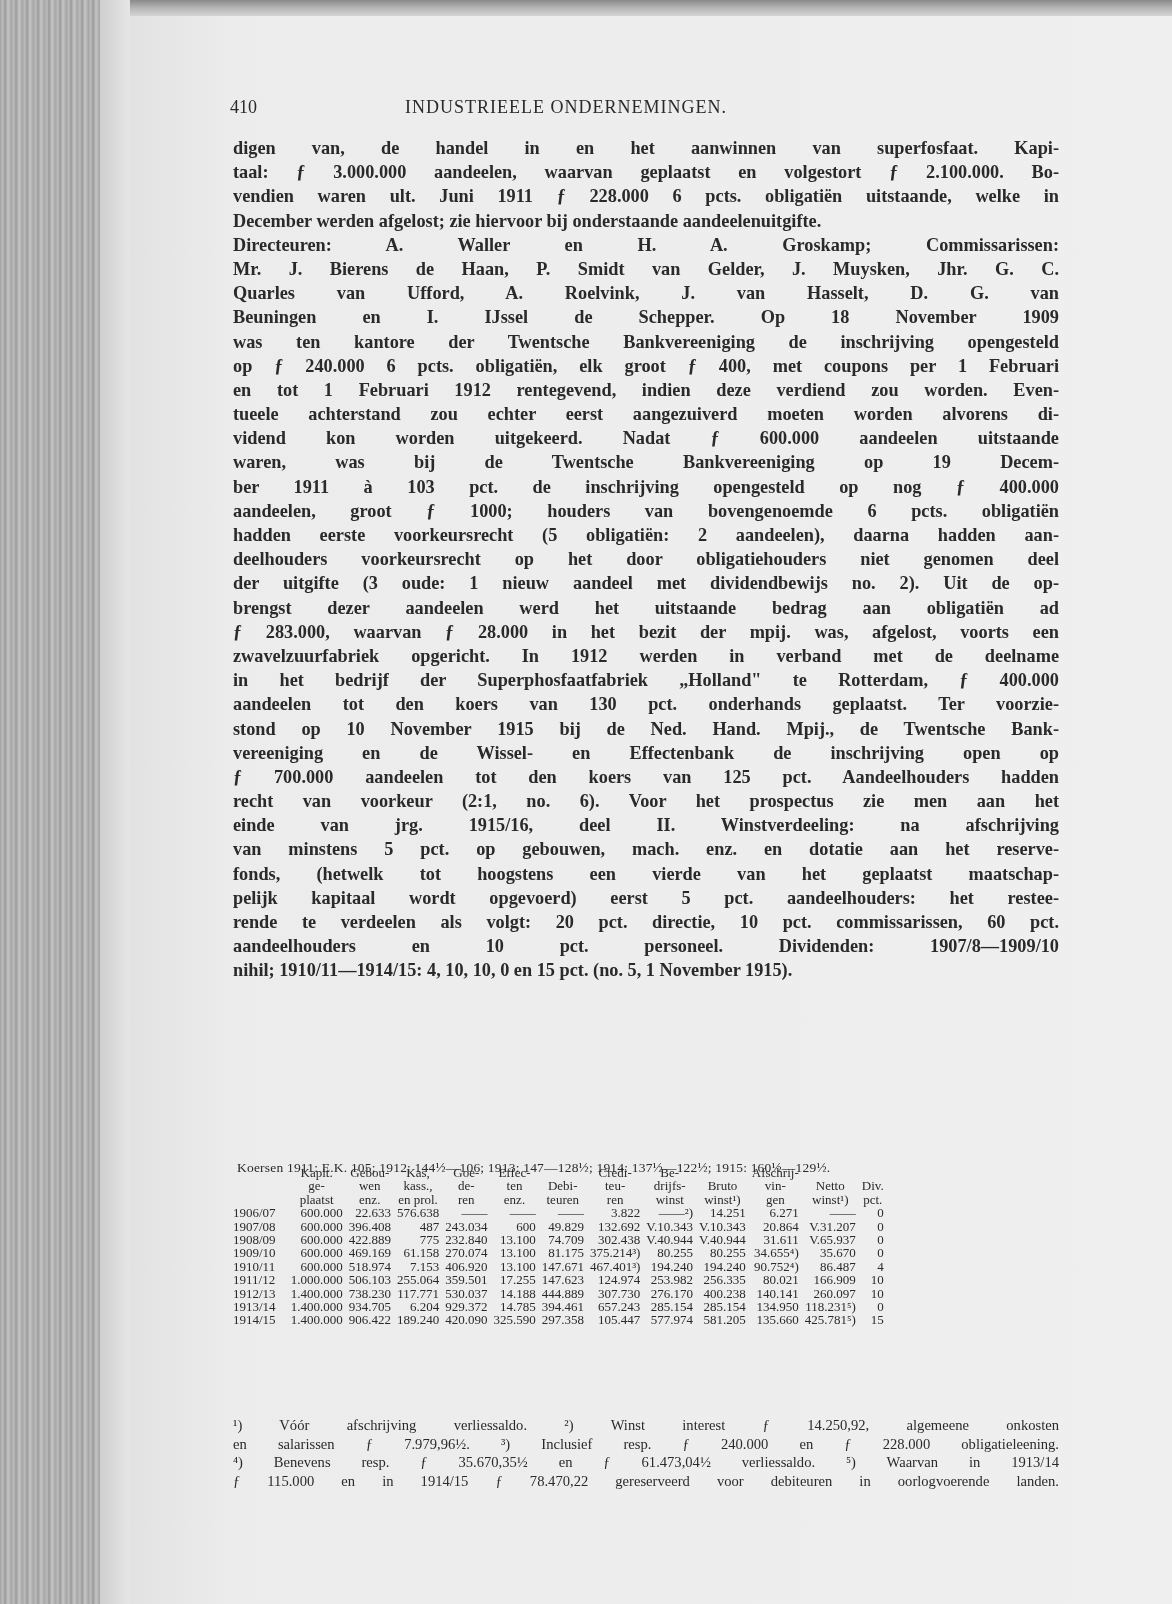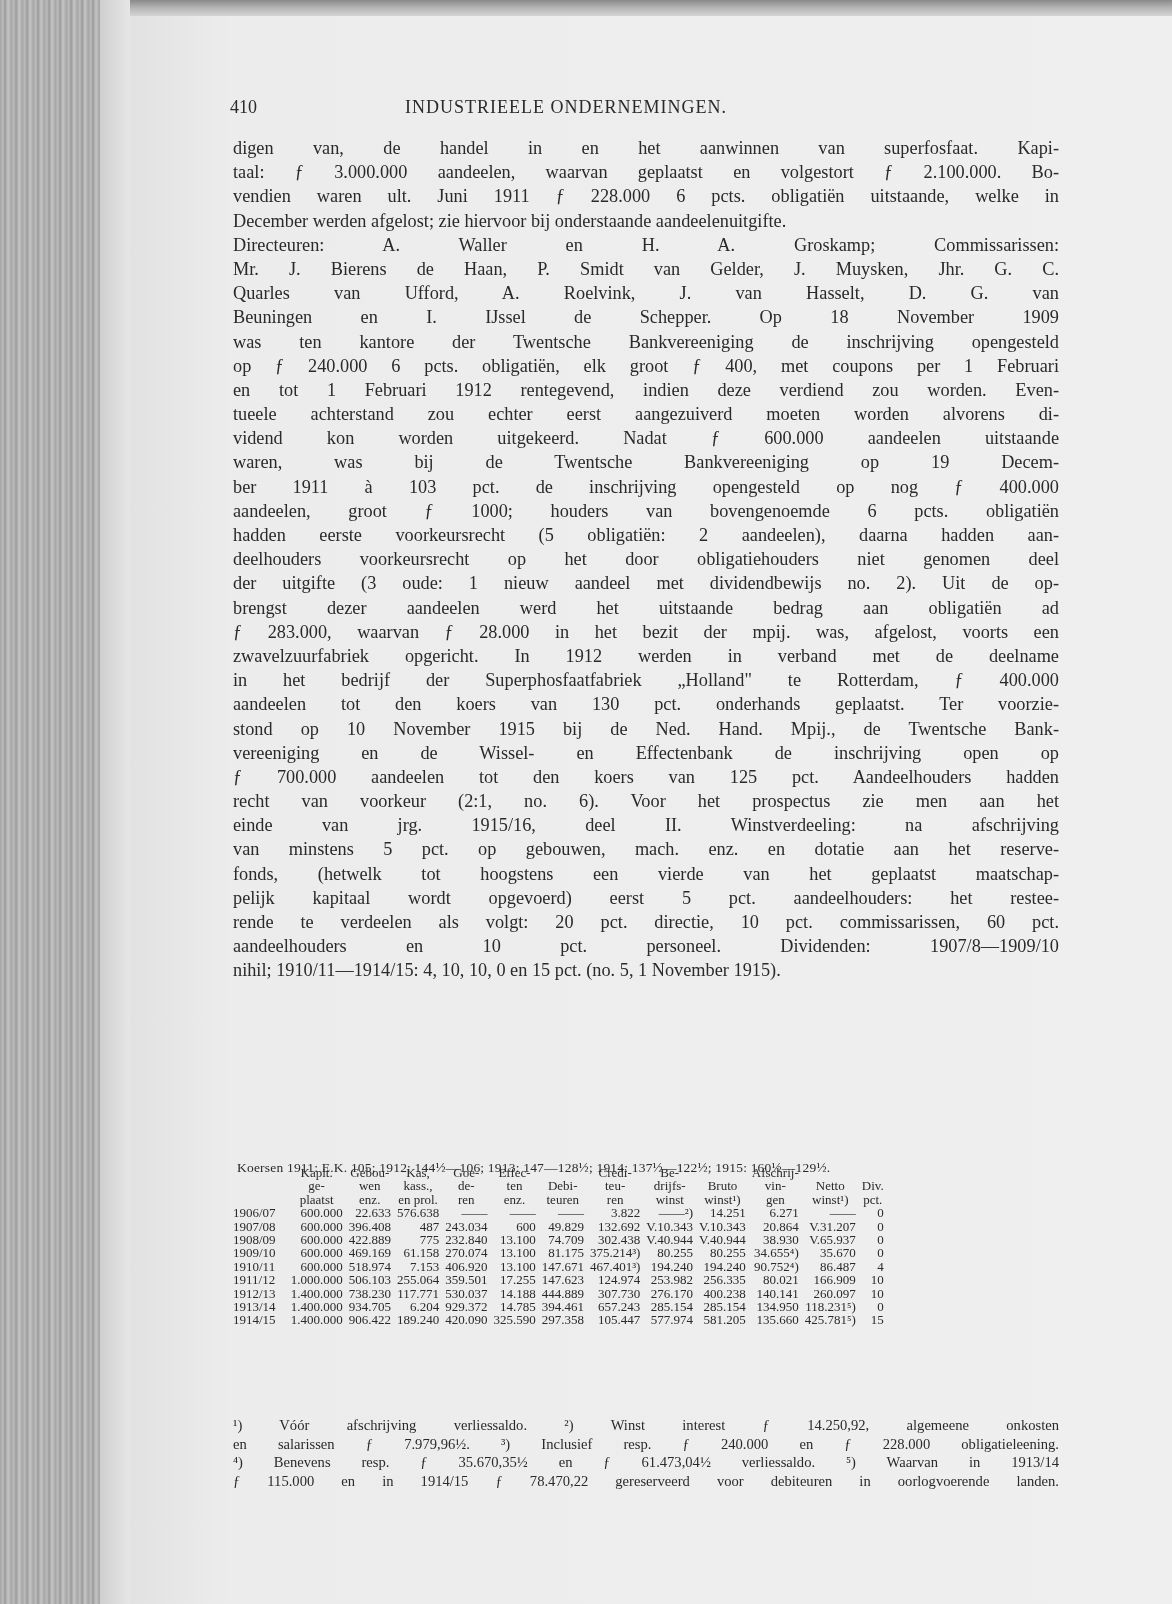--- a/index.html
+++ b/index.html
@@ -31,21 +31,21 @@
     text-align: center;
   }
   .page-number { position: absolute; left: 0; top: 0; }
   .running-title {
     position: absolute; left: 175px; top: 0; letter-spacing: 1px;
   }
   .body-text {
     position: absolute; left: 233px; top: 136px; width: 826px;
     font-size: 18.3px; line-height: 24.2px; text-align: justify;
   }
-  .body-text .line { display: block; text-align: justify; text-align-last: justify; white-space: nowrap; height: 24.2px; }
+  .body-text .line { display: block; text-align: justify; text-align-last: justify; white-space: nowrap; height: 24.2px; font-weight: bold; }
   .body-text .line.last { text-align-last: left; }
   .koersen {
     position: absolute; left: 237px; top: 1160px; width: 826px;
     font-size: 13.5px; white-space: nowrap; letter-spacing: 0.2px;
   }
   table.fin {
     position: absolute; left: 230px; top: 1166px;
     border-collapse: collapse; font-size: 13px; line-height: 13.4px;
   }
   table.fin th { font-weight: normal; text-align: center; padding: 0 3px; vertical-align: bottom; white-space: nowrap; }
@@ -192,21 +192,21 @@
         <td class="yr">1908/09</td>
         <td>600.000</td>
         <td>422.889</td>
         <td>775</td>
         <td>232.840</td>
         <td>13.100</td>
         <td>74.709</td>
         <td>302.438</td>
         <td>V.40.944</td>
         <td>V.40.944</td>
-        <td>38.930</td>
+        <td>31.611</td>
         <td>V.65.937</td>
         <td>0</td>
       </tr>
       <tr>
         <td class="yr">1909/10</td>
         <td>600.000</td>
         <td>469.169</td>
         <td>61.158</td>
         <td>270.074</td>
         <td>13.100</td>

